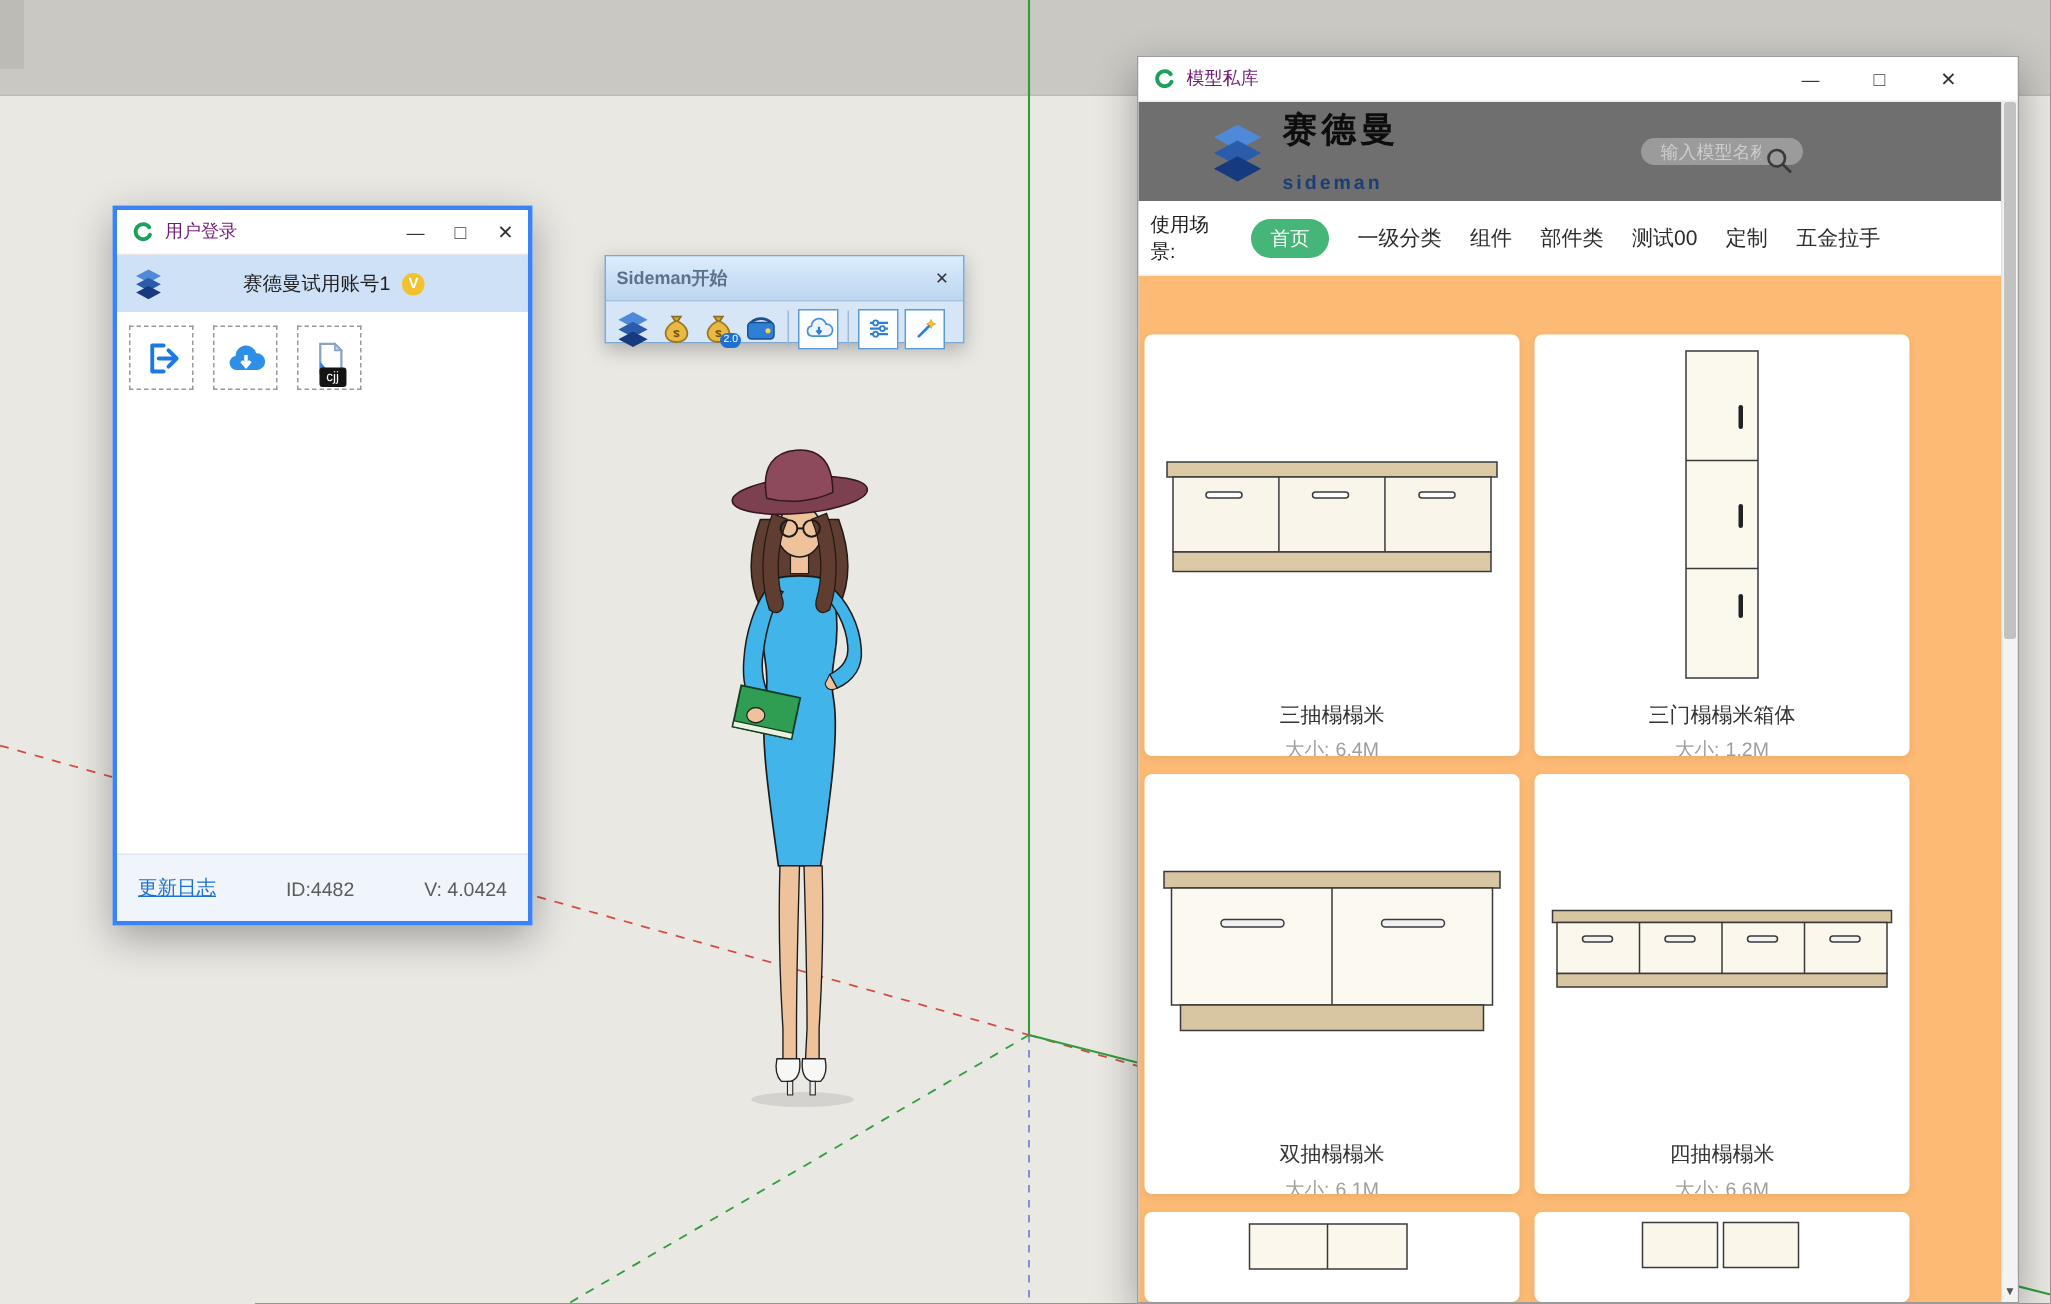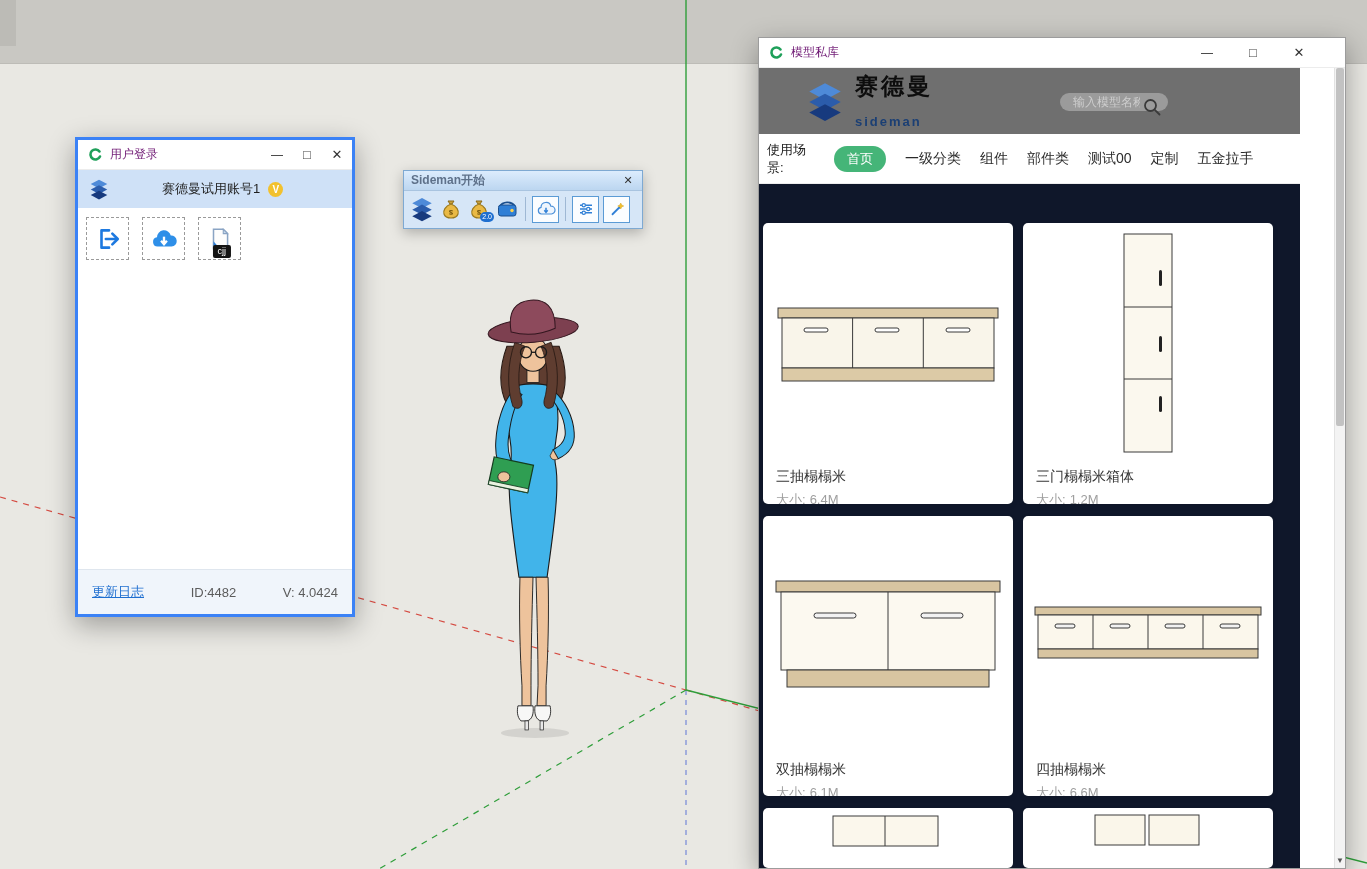--- a/index.html
+++ b/index.html
@@ -28,49 +28,49 @@
   .login-toolbar{display:flex;gap:13px;padding:9px 8px;}
   .ltb-btn{width:43px;height:43px;border:1px dashed #9a9a9a;background:#fff;display:flex;align-items:center;justify-content:center;position:relative;}
   .cjj-tag{position:absolute;bottom:1px;left:50%;transform:translateX(-38%);background:#141414;color:#fff;font-size:9px;line-height:13px;padding:0 5px;border-radius:2px;}
   .login-body{flex:1;background:#fff;}
   .login-footer{height:45px;background:#f0f5fb;border-top:1px solid #dfe6ee;display:flex;align-items:center;padding:0 14px;justify-content:space-between;}
   .link{color:#1f6fd0;text-decoration:underline;font-size:13px;}
   .meta{color:#5c5c5c;font-size:13px;}
 
   
   .start-toolbar{position:absolute;left:403px;top:170px;width:240px;height:59px;border:1px solid #7ea9d2;box-shadow:0 4px 12px rgba(0,0,0,.25);background:#d6e6f7;}
-  .st-titlebar{height:20px;display:flex;align-items:center;padding:0 7px;background:linear-gradient(#dcecfd,#bcd6f0);border-bottom:1px solid #a9c4e0;}
+  .st-titlebar{height:30px;display:flex;align-items:center;padding:0 7px;background:linear-gradient(#dcecfd,#bcd6f0);border-bottom:1px solid #a9c4e0;}
   .st-title{flex:1;font-size:12px;font-weight:bold;color:#5e718a;}
   .st-close{font-size:11px;color:#333;width:14px;text-align:center;}
   .st-body{height:36px;display:flex;align-items:center;padding:0 5px;gap:4px;}
   .st-icon{display:flex;align-items:center;justify-content:center;position:relative;}
   .st-sep{width:1px;height:24px;background:#9fb8d4;margin:0 2px;}
   .st-box{width:27px;height:27px;border:1px solid #5b9bd5;background:#fbfdff;display:flex;align-items:center;justify-content:center;}
   .badge20{position:absolute;right:-3px;bottom:-1px;background:#1f6fd0;color:#fff;font-size:7px;line-height:10px;padding:0 2px;border-radius:5px;}
 
   
   .library{left:758px;top:37px;width:588px;height:832px;display:flex;flex-direction:column;border:1px solid #9c9c9c;}
   .library .titlebar{flex:0 0 30px;}
   .library .win-btns{margin-right:31px;gap:16px;}
-  .lib-row{flex:1;display:flex;min-height:0;gap:34px;}
+  .lib-row{flex:1;display:flex;min-height:0;}
   .lib-main{flex:1;display:flex;flex-direction:column;min-width:0;overflow:hidden;}
   .lib-header{flex:0 0 66px;background:#6f6f6f;display:flex;align-items:center;padding:0 14px 0 45px;}
   .brand{display:flex;align-items:center;gap:9px;}
   .brand-text{display:flex;flex-direction:column;line-height:1.05;}
   .brand-cn{font-size:23px;font-weight:bold;color:#0d0d0d;letter-spacing:3px;}
   .brand-en{font-size:13px;font-weight:bold;color:#1b3f74;letter-spacing:2px;margin-top:17px;}
   .search-wrap{margin-left:auto;margin-right:118px;position:relative;}
   .search-input{width:108px;height:18px;border:none;border-radius:15px;background:#9b9b9b;color:#f0f0f0;font-size:12px;padding:0 28px 0 13px;outline:none;}
   .search-input::placeholder{color:#cdcdcd;}
   .search-icon{position:absolute;right:6px;top:5px;}
   .lib-tabs{flex:0 0 50px;background:#fff;display:flex;align-items:center;gap:19px;padding:0 8px;border-bottom:1px solid #ededed;}
   .scene-label{width:48px;font-size:13px;color:#1c1c1c;line-height:1.35;}
   .tab{font-size:14px;color:#2b2b2b;white-space:nowrap;cursor:default;}
   .tab.pill{background:#45b578;color:#fff;padding:4px 13px;border-radius:15px;font-size:13px;}
-  .lib-content{flex:1;background:#0f172a;padding:39px 0 0 4px;display:grid;grid-template-columns:250px 250px;column-gap:10px;row-gap:12px;align-content:start;overflow:hidden;}
+  .lib-content{flex:1;background:#fdba74;padding:39px 0 0 4px;display:grid;grid-template-columns:250px 250px;column-gap:10px;row-gap:12px;align-content:start;overflow:hidden;text-align:center;}
   .card{width:250px;background:#fff;border-radius:5px;box-shadow:0 2px 6px rgba(0,0,0,.07);overflow:hidden;}
   .card-img{height:240px;display:flex;align-items:center;justify-content:center;}
   .card-title{font-size:14px;color:#333;padding:2px 13px 0;line-height:22px;}
   .card-size{padding:4px 13px 12px;font-size:13px;color:#9e9e9e;}
   .card-size .sv{margin-left:4px;}
   .card.partial .card-img{height:60px;align-items:flex-start;padding-top:4px;}
   .lib-scrollbar{flex:0 0 11px;background:#f3f3f3;border-left:1px solid #e2e2e2;position:relative;}
   .sb-thumb{position:absolute;left:1px;right:1px;top:0;height:358px;background:#c2c2c2;border-radius:2px;}
   .sb-arrow{position:absolute;left:0;right:0;bottom:0;height:16px;display:flex;align-items:center;justify-content:center;font-size:8px;color:#555;background:#f3f3f3;}
   svg{display:block;}

